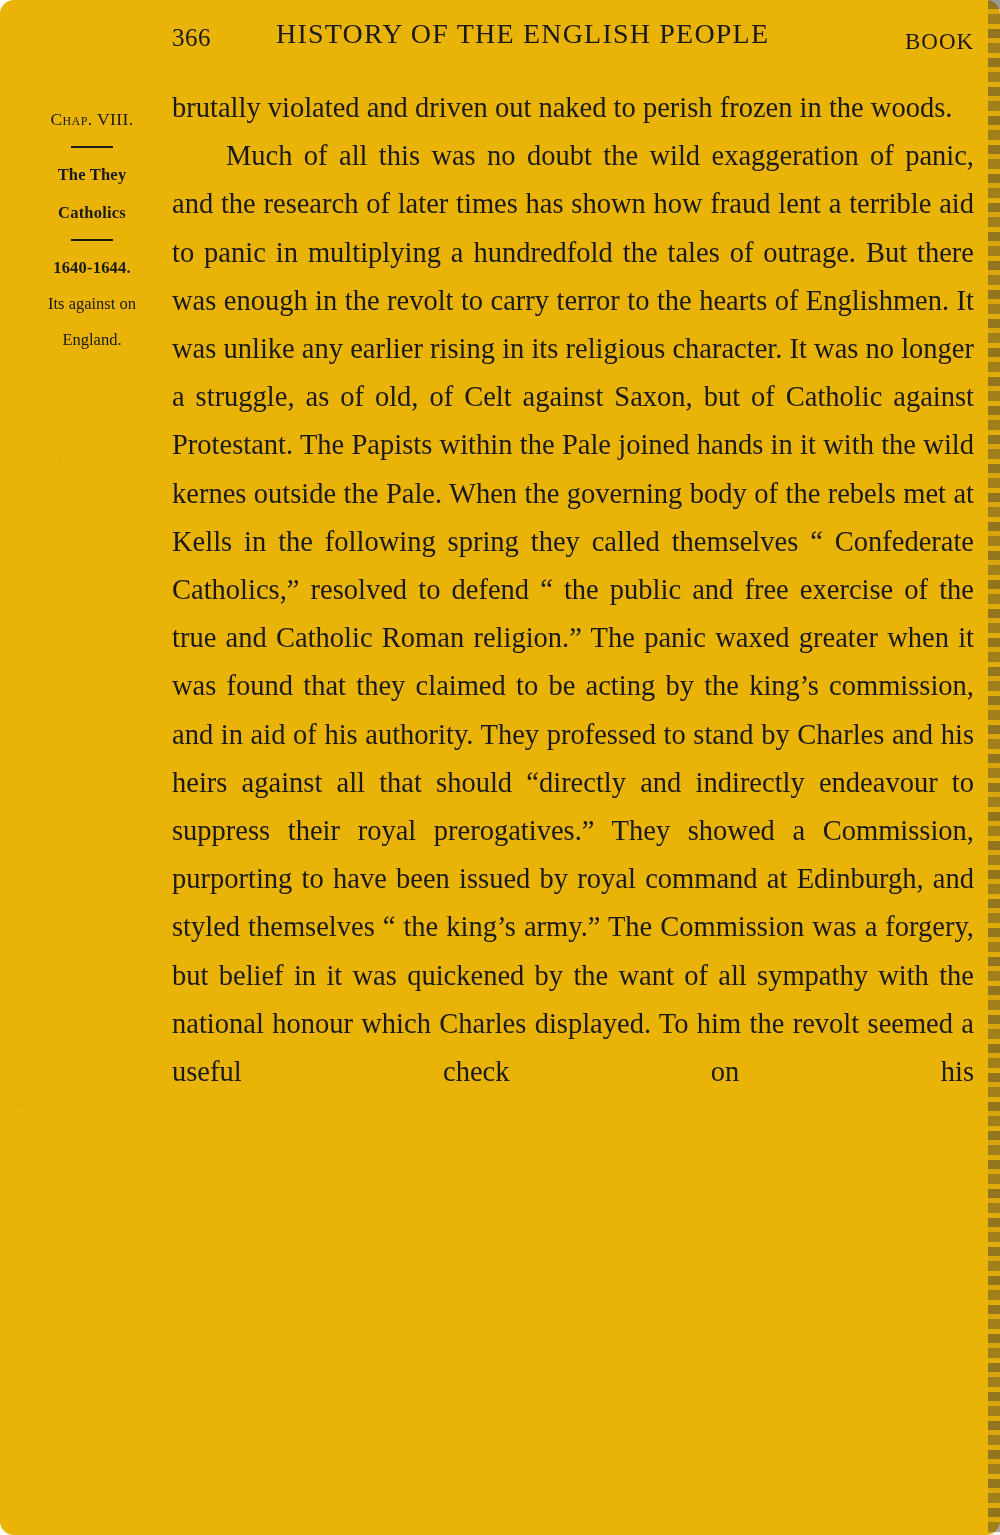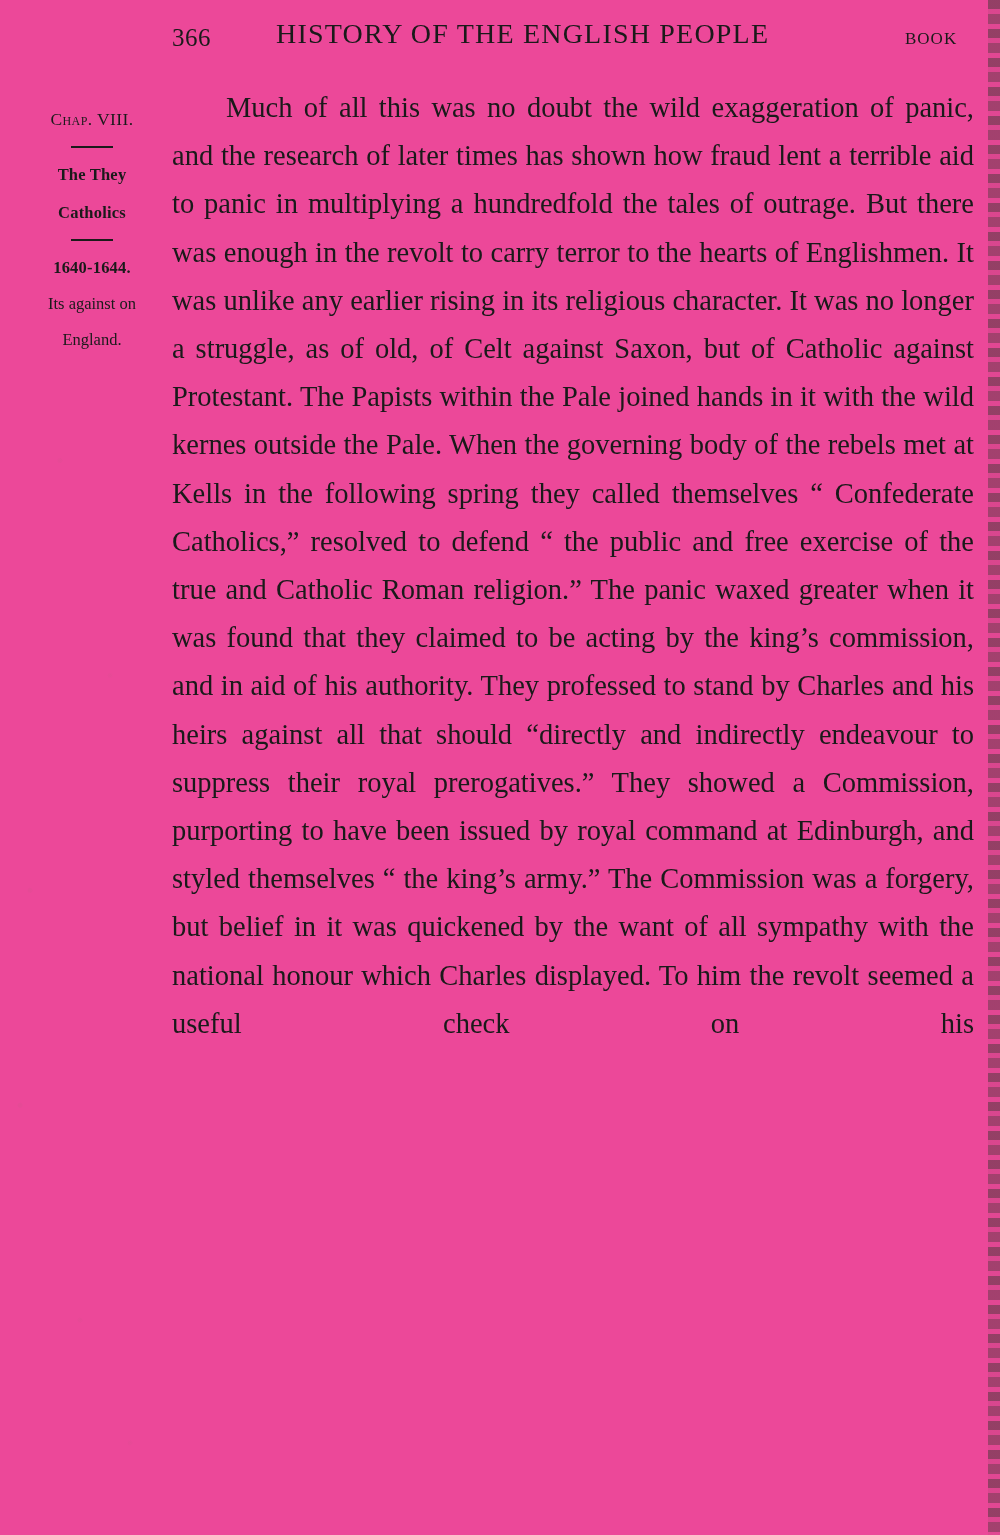--- a/index.html
+++ b/index.html
@@ -12,21 +12,22 @@
     height: 1535px;
     position: relative;
     font-family: "Liberation Serif", serif;
     color: #1a1a1a;
     overflow: hidden;
   }
 
   .page {
     position: absolute;
     inset: 0;
-    background: #ec4899;
+    background: #eab308;
+    border-radius: 14px;
   }
 
   
   .paper-noise {
     position: absolute;
     inset: 0;
     pointer-events: none;
     background:
       radial-gradient(circle at 6% 30%, rgba(120,110,95,0.045) 0 2px, transparent 3px),
       radial-gradient(circle at 3% 58%, rgba(120,110,95,0.05) 0 2px, transparent 3px),
@@ -78,21 +79,21 @@
     top: 4px;
     font-size: 28px;
     letter-spacing: 1.2px;
     font-variant: small-caps;
     white-space: nowrap;
   }
   .head-book {
     position: absolute;
     left: 905px;
     top: 15px;
-    font-size: 17px;
+    font-size: 23px;
     letter-spacing: 1px;
     font-variant: small-caps;
   }
 
   
   .margin-notes {
     position: absolute;
     left: 18px;
     top: 92px;
     width: 148px;
@@ -169,17 +170,18 @@
     <div class="note-rule"></div>
     <p class="note note-title">The They</p>
     <p class="note note-title">Catholics</p>
     <div class="note-rule"></div>
     <p class="note note-years">1640-1644.</p>
     <p class="note note-side">Its against on</p>
     <p class="note note-side">England.</p>
   </div>
 
   <div class="body-col">
+    <p>brutally violated and driven out naked to perish frozen in the woods.</p>
     <p class="indent justify-all">Much of all this was no doubt the wild exaggeration of panic, and the research of later times has shown how fraud lent a terrible aid to panic in multiplying a hundredfold the tales of outrage.  But there was enough in the revolt to carry terror to the hearts of Englishmen.  It was unlike any earlier rising in its religious character. It was no longer a struggle, as of old, of Celt against Saxon, but of Catholic against Protestant.  The Papists within the Pale joined hands in it with the wild kernes outside the Pale.  When the governing body of the rebels met at Kells in the following spring they called themselves “ Confederate Catholics,” resolved to defend “ the public and free exercise of the true and Catholic Roman religion.”  The panic waxed greater when it was found that they claimed to be acting by the king’s commission, and in aid of his authority. They professed to stand by Charles and his heirs against all that should “directly and indirectly endeavour to suppress their royal prerogatives.” They showed a Commission, purporting to have been issued by royal command at Edinburgh, and styled themselves “ the king’s army.”  The Commission was a forgery, but belief in it was quickened by the want of all sympathy with the national honour which Charles displayed.  To him the revolt seemed a useful check on his</p>
   </div>
 
   <div class="scan-edge"></div>
 </div>
 
 </body></html>

